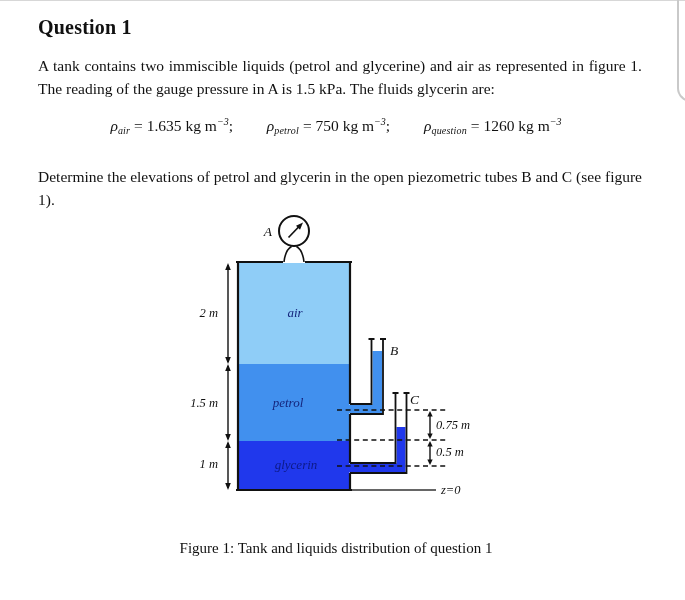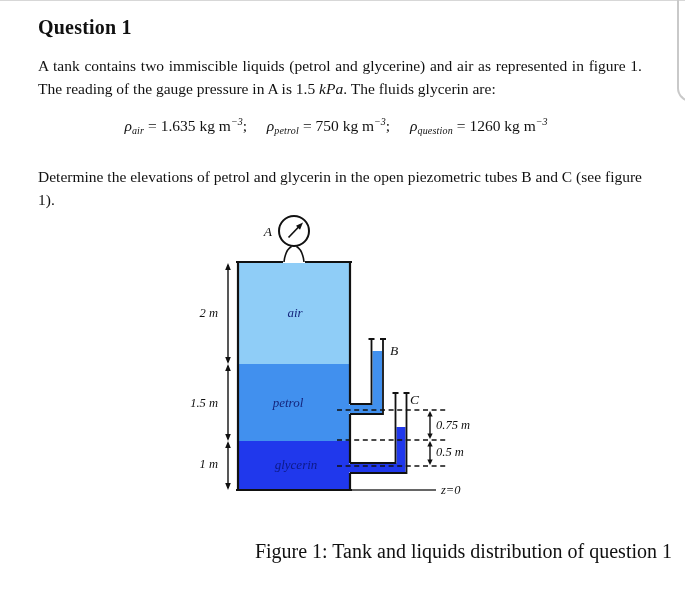--- a/index.html
+++ b/index.html
@@ -10,30 +10,30 @@
   .top-hairline{position:absolute;left:0;top:0;width:685px;height:1px;background:#d7d7d7;}
   .panel-corner{
     position:absolute;left:677px;top:-10px;width:30px;height:110px;
     border-left:2px solid #c9c9c9;border-bottom:2px solid #c9c9c9;
     border-bottom-left-radius:14px;background:transparent;
   }
   .q-title{position:absolute;left:38px;top:4px;font-size:20px;font-weight:bold;letter-spacing:.2px;margin-top:12px;}
   .para{position:absolute;left:38px;width:604px;font-size:15.5px;line-height:23.5px;text-align:justify;}
   .p1{top:38px;}
   .p2{top:149px;}
-  .mathit{font-style:italic;}
+  .mathit{}
   .formula{position:absolute;left:0;top:116px;width:672px;text-align:center;font-size:15.5px;}
   .formula .sym{font-style:italic;}
   .formula .sub{font-style:italic;font-size:10px;vertical-align:-3px;letter-spacing:.2px;}
   .formula .unit{}
   .formula .exp{font-style:italic;font-size:10px;vertical-align:6px;}
   .formula .term{white-space:nowrap;}
-  .formula .term + .term{margin-left:16px;}
+  .formula .term + .term{margin-left:30px;}
   .fig-svg{position:absolute;left:140px;top:200px;}
-  .caption{position:absolute;left:0;top:540px;width:672px;text-align:right;font-size:20px;}
+  .caption{position:absolute;left:0;top:540px;width:672px;text-align:center;font-size:15px;}
   svg text{font-family:"Liberation Serif", serif;}
   .lbl{font-style:italic;font-size:12.5px;fill:#111;}
   .lbl-big{font-style:italic;font-size:13.5px;fill:#111;}
   .lbl-fluid{font-style:italic;font-size:13px;}
 </style>
 </head>
 <body>
 
 <div class="top-hairline"></div>
 <div class="panel-corner"></div>

